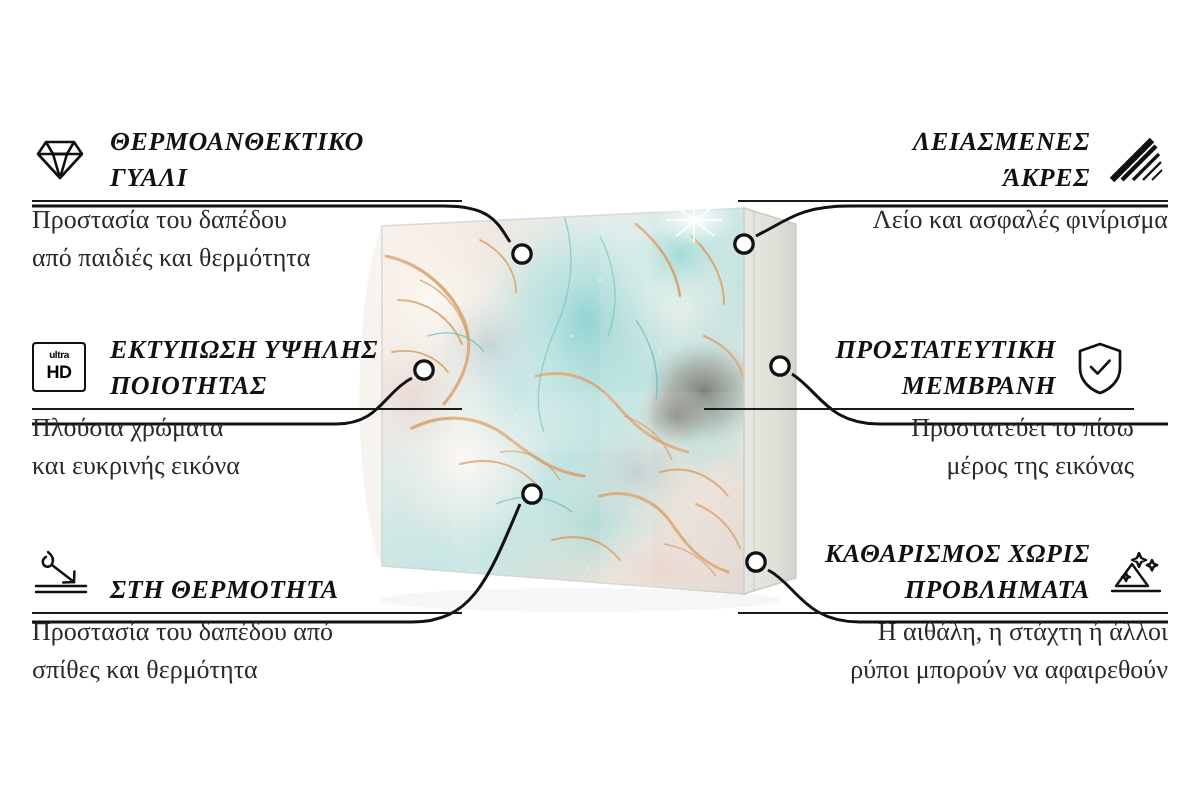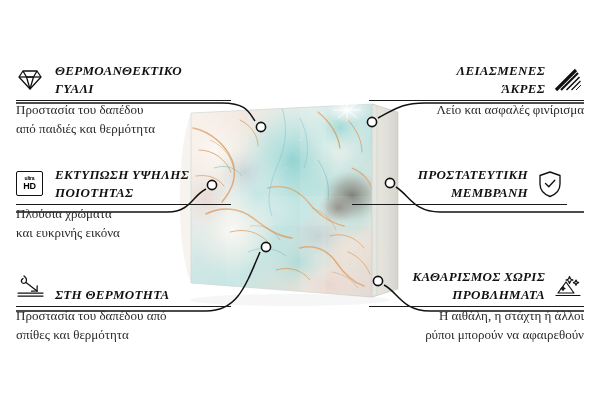--- a/index.html
+++ b/index.html
@@ -363,20 +363,24 @@
       <span class="icon">
         <svg width="26" height="28" viewBox="0 0 26 28">
           <g fill="none" stroke="#111" stroke-width="1.35" stroke-linecap="round" stroke-linejoin="round">
             <path d="M13,2 L23,5.5 L23,14 C23,20 18.5,24.5 13,26.5 C7.5,24.5 3,20 3,14 L3,5.5 Z"></path>
             <path d="M8.5,13.5 L11.8,16.8 L17.8,10.3"></path>
           </g>
         </svg>
       </span>
     </div>
     <div class="rule"></div>
+    <div class="desc">
+      <span>Προστατεύει το πίσω</span><br>
+      <span>μέρος της εικόνας</span>
+    </div>
   </div>
 
   <div class="feature right" id="f-clean">
     <div class="head">
       <span class="title">
         <span>ΚΑΘΑΡΙΣΜΟΣ ΧΩΡΙΣ</span><br>
         <span>ΠΡΟΒΛΗΜΑΤΑ</span>
       </span>
       <span class="icon">
         <svg width="30" height="26" viewBox="0 0 30 26">

